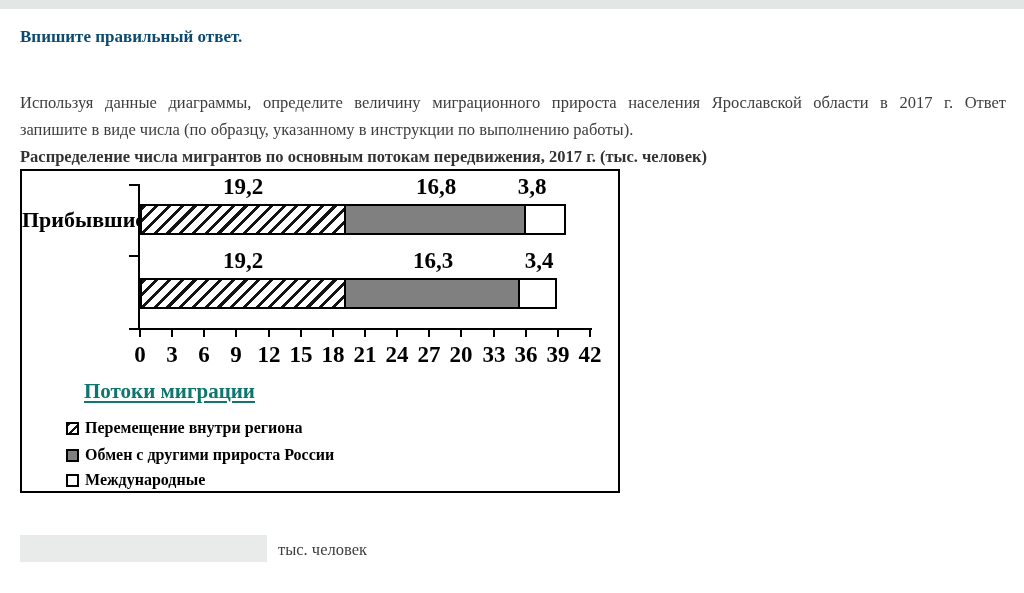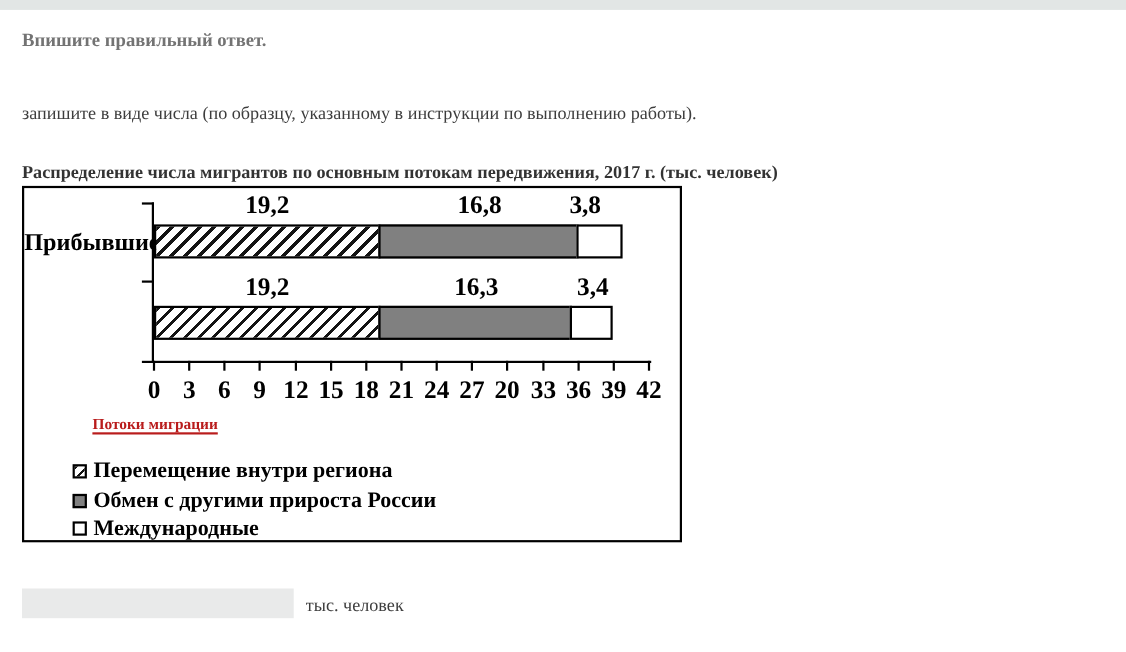--- a/index.html
+++ b/index.html
@@ -2,62 +2,63 @@
 <html><head>
 <meta charset="utf-8">
 <style>
   html,body{margin:0;padding:0;background:#ffffff;}
   body{width:1024px;height:593px;position:relative;overflow:hidden;
        font-family:"Liberation Serif","DejaVu Serif",serif;color:#3a3a3a;}
   .abs{position:absolute;}
   
   .top-strip{left:0;top:0;width:1024px;height:9px;background:#e2e6e5;}
   
-  .prompt-heading{left:20px;top:27px;width:986px;font-size:17px;font-weight:bold;color:#737373;}
+  .prompt-heading{left:20px;top:27px;width:986px;font-size:17px;font-weight:bold;color:#0c4a6e;}
   .question{left:20px;top:89px;width:986px;font-size:16.5px;line-height:27px;color:#3d3d3d;}
   .q-line-full{text-align:justify;text-align-last:justify;}
   .chart-title{left:20px;top:143px;width:986px;font-size:16.5px;line-height:27px;font-weight:bold;color:#333333;white-space:nowrap;}
   
   .chart-box{left:20px;top:169px;width:600px;height:324px;border:2px solid #000;box-sizing:border-box;background:#fff;}
   .chart-plot{position:absolute;left:0;top:0;width:596px;height:320px;color:#000;}
   .axis-line{position:absolute;background:#000;}
   .cat-label{position:absolute;left:0;width:110px;height:26px;line-height:26px;text-align:right;
              font-size:22px;font-weight:bold;color:#000;}
   .seg{position:absolute;box-sizing:border-box;border:2px solid #000;}
   .seg-hatched{background:repeating-linear-gradient(135deg,#141414 0 3px,#ffffff 3px 9px);}
   .seg-gray{background:#808080;}
   .seg-white{background:#ffffff;}
   .bar-label{position:absolute;width:90px;height:22px;line-height:22px;text-align:center;
              font-size:23px;font-weight:bold;color:#000;}
   .tick{position:absolute;width:2px;height:9px;top:157px;background:#000;}
   .tick-label{position:absolute;top:172px;width:44px;height:24px;line-height:24px;text-align:center;
               font-size:23px;font-weight:bold;color:#000;}
   
-  .legend-title{position:absolute;left:62px;top:208px;font-size:14px;font-weight:bold;color:#b91c1c;
+  .legend-title{position:absolute;left:62px;top:208px;font-size:21px;font-weight:bold;color:#0f766e;
                 text-decoration:underline;text-decoration-thickness:2px;text-underline-offset:3px;}
   .legend-items{position:absolute;left:44px;top:247px;}
-  .legend-item{display:flex;align-items:center;height:20px;font-size:20px;font-weight:bold;color:#000;}
+  .legend-item{display:flex;align-items:center;height:20px;font-size:16px;font-weight:bold;color:#000;}
   .legend-item.m7{margin-bottom:7px;} .legend-item.m5{margin-bottom:5px;}
   .swatch{width:13px;height:13px;box-sizing:border-box;border:2px solid #000;margin-right:6px;flex:0 0 13px;}
   .sw-hatched{background:repeating-linear-gradient(135deg,#141414 0 2px,#ffffff 2px 7px);}
   .sw-gray{background:#808080;}
   .sw-white{background:#ffffff;}
   
   .answer-input{left:20px;top:535px;width:247px;height:27px;background:#e9eaea;border:none;outline:none;
                 box-sizing:border-box;font-family:"Liberation Serif","DejaVu Serif",serif;font-size:16px;padding:0 6px;}
   .unit-label{left:278px;top:540px;font-size:16.5px;color:#3d3d3d;}
 </style>
 </head>
 <body>
 
 <div class="abs top-strip"></div>
 
 <div class="abs prompt-heading">Впишите правильный ответ.</div>
 
 <div class="abs question">
+  <div class="q-line-full">Используя данные диаграммы, определите величину миграционного прироста населения Ярославской области в 2017 г. Ответ</div>
   <div>запишите в виде числа (по образцу, указанному в инструкции по выполнению работы).</div>
 </div>
 
 <div class="abs chart-title">Распределение числа мигрантов по основным потокам передвижения, 2017 г. (тыс. человек)</div>
 
 <div class="abs chart-box">
   <div class="chart-plot">
 
     <div class="axis-line" style="left:116px;top:13px;width:2px;height:146px;"></div>
     <div class="axis-line" style="left:107px;top:13px;width:11px;height:2px;"></div>

